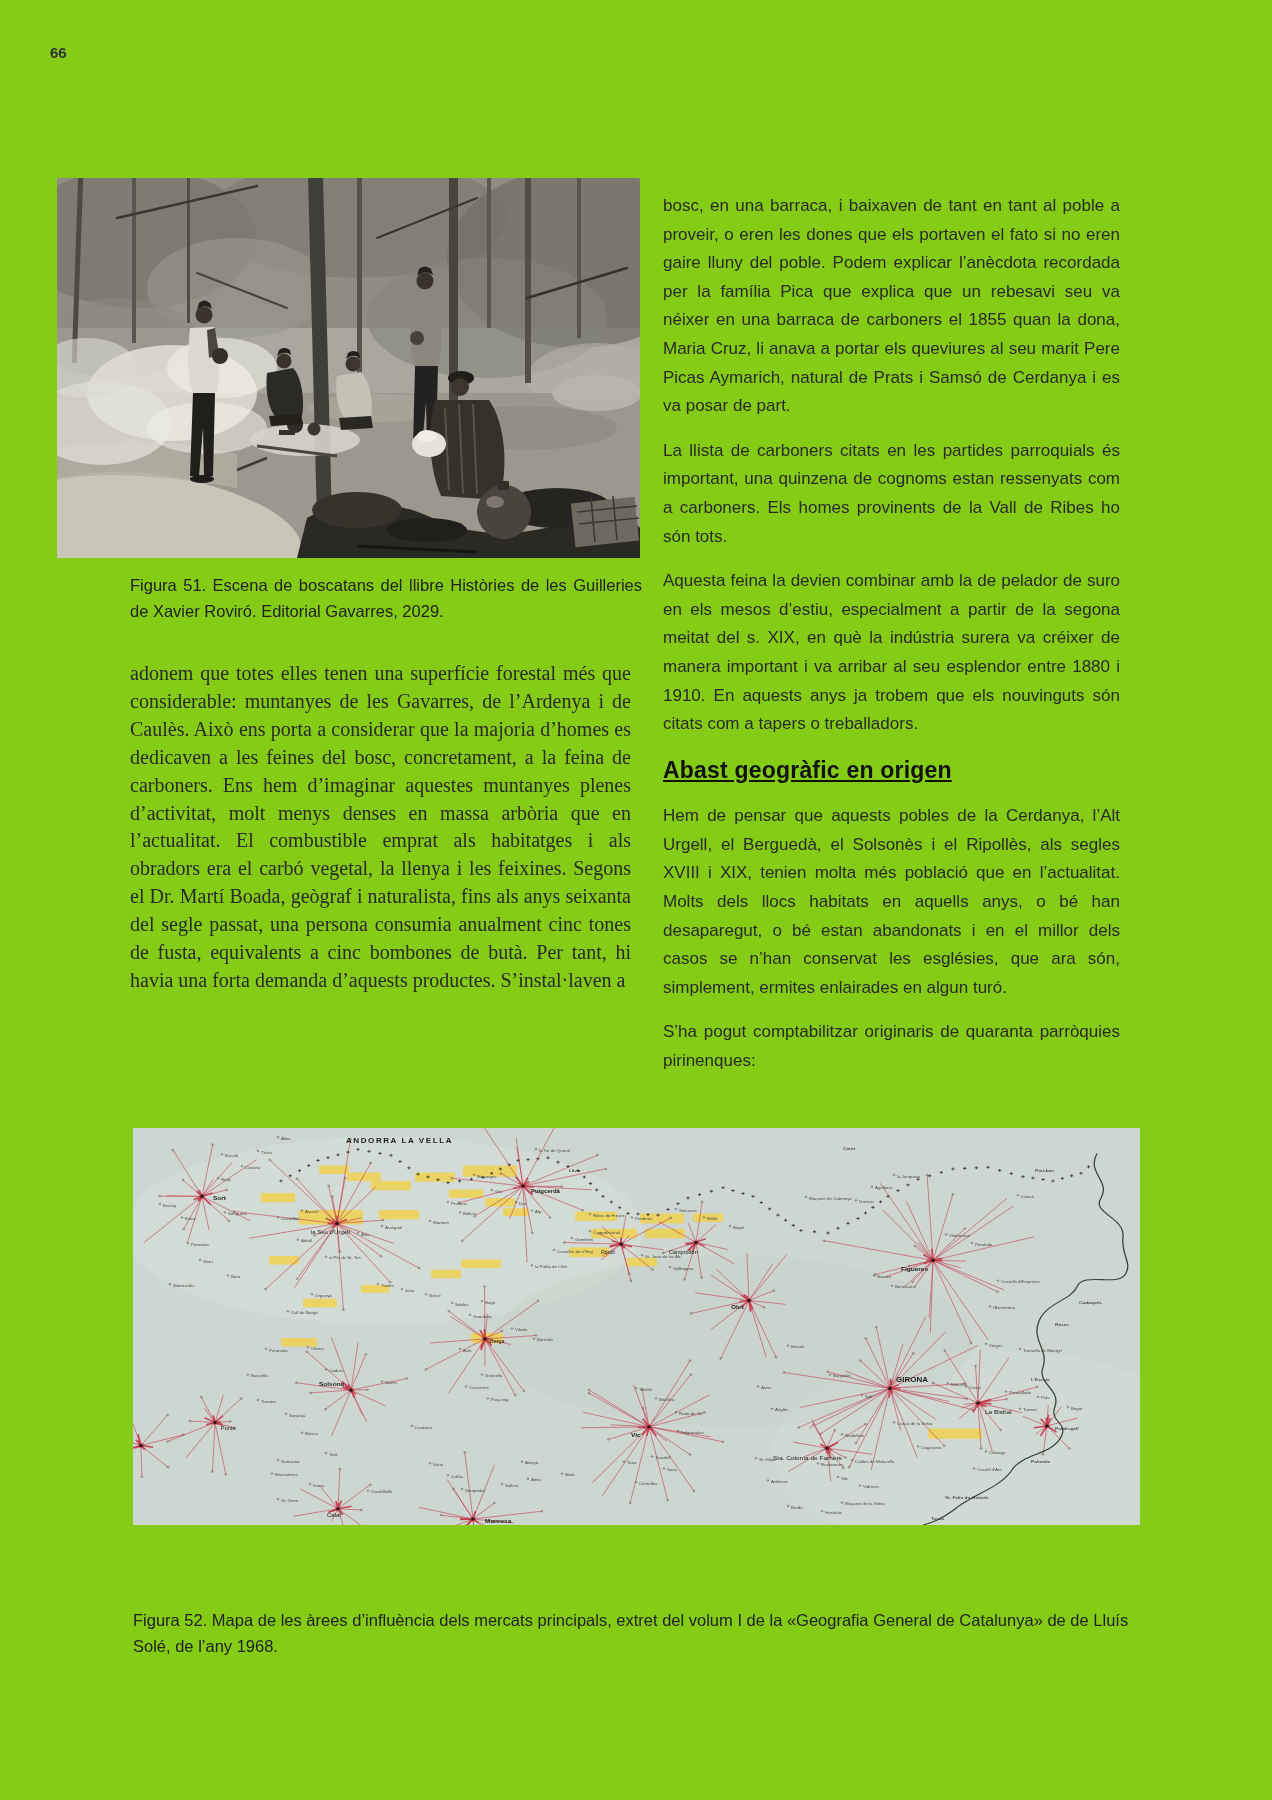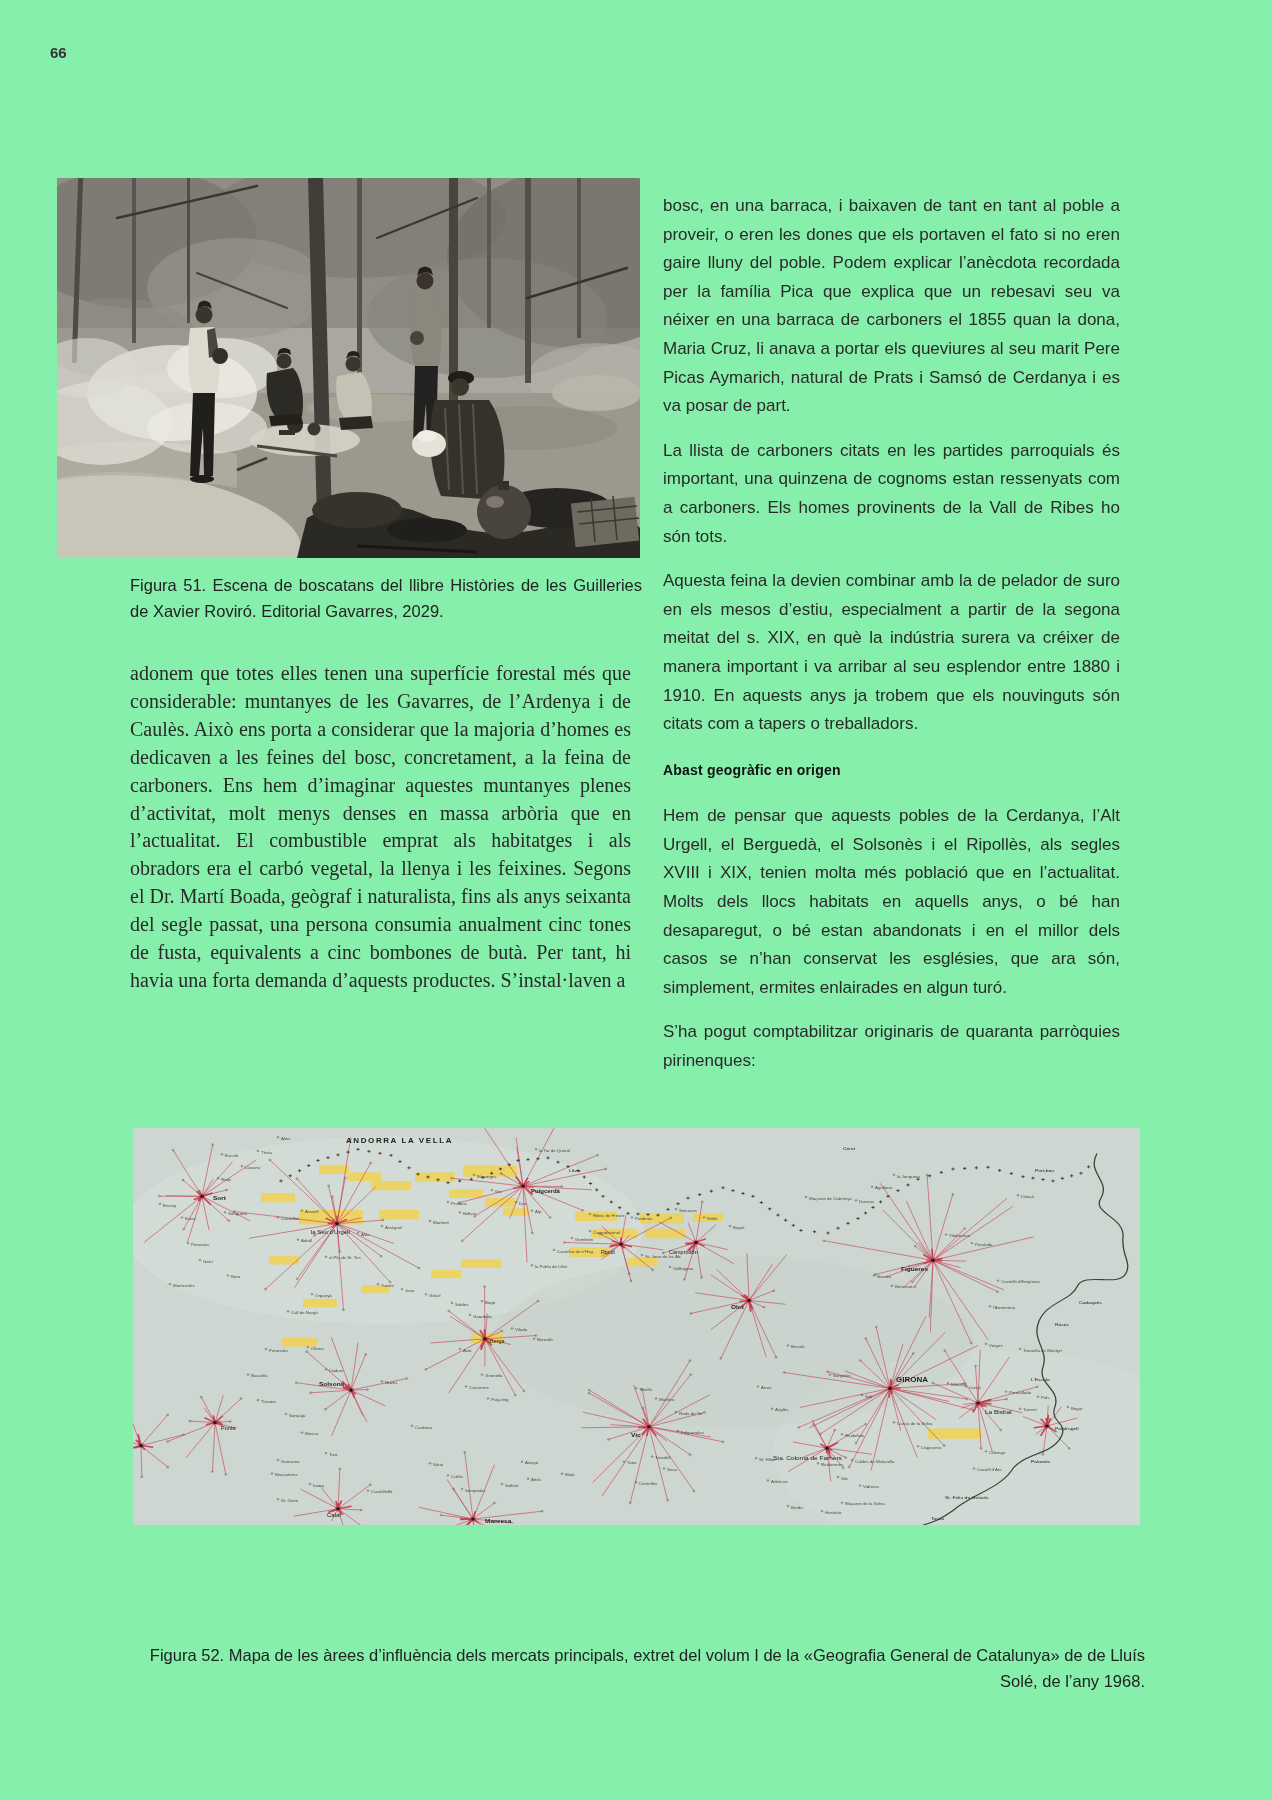--- a/index.html
+++ b/index.html
@@ -1,33 +1,33 @@
 <!DOCTYPE html>
 <html><head>
 <meta charset="utf-8">
 <style>
   html,body{margin:0;padding:0;background:#ffffff;}
-  .page{position:relative;width:1272px;height:1800px;background:#86efac;overflow:hidden;
+  .page{position:relative;width:1272px;height:1800px;background:#84cc16;overflow:hidden;
         font-family:"Liberation Sans",sans-serif;color:#2a2a28;}
   .pagenum{position:absolute;left:50px;top:44px;font-size:15px;font-weight:bold;color:#333;}
   .photo{position:absolute;left:57px;top:178px;width:583px;height:380px;}
   .photo svg{display:block;width:100%;height:100%;}
   .cap51{position:absolute;left:130px;top:572px;width:512px;font-size:16.5px;line-height:26px;
          text-align:justify;color:#222;}
   .leftcol{position:absolute;left:130px;top:660px;width:501px;font-size:20px;line-height:27.9px;
            text-align:justify;font-family:Liberation Serif, serif;}
   .rightcol{position:absolute;left:663px;top:176px;width:457px;font-size:17px;line-height:28.6px;
             text-align:justify;}
   .rightcol p{margin:16px 0 11px 0;}
   .leftcol p{margin:0;}
-  .rightcol h2{margin:17px 0 18px 0;font-size:14px;font-weight:bold;color:#111;letter-spacing:.2px;}
+  .rightcol h2{margin:17px 0 18px 0;font-size:23px;font-weight:bold;color:#111;letter-spacing:.2px;text-decoration:underline;}
   .mapwrap{position:absolute;left:133px;top:1128px;width:1007px;height:397px;}
   .mapwrap svg{display:block;width:100%;height:100%;}
-  .cap52{position:absolute;left:133px;top:1642px;width:1012px;font-size:16.5px;line-height:26px;
-         color:#222;text-align:right;}
+  .cap52{position:absolute;left:133px;top:1607px;width:1012px;font-size:16.5px;line-height:26px;
+         color:#222;text-align:left;}
 </style>
 </head>
 <body>
 
 <div class="page">
 
   <div class="pagenum">66</div>
 
   <div class="photo">
     <svg viewBox="0 0 583 380" preserveAspectRatio="none">

